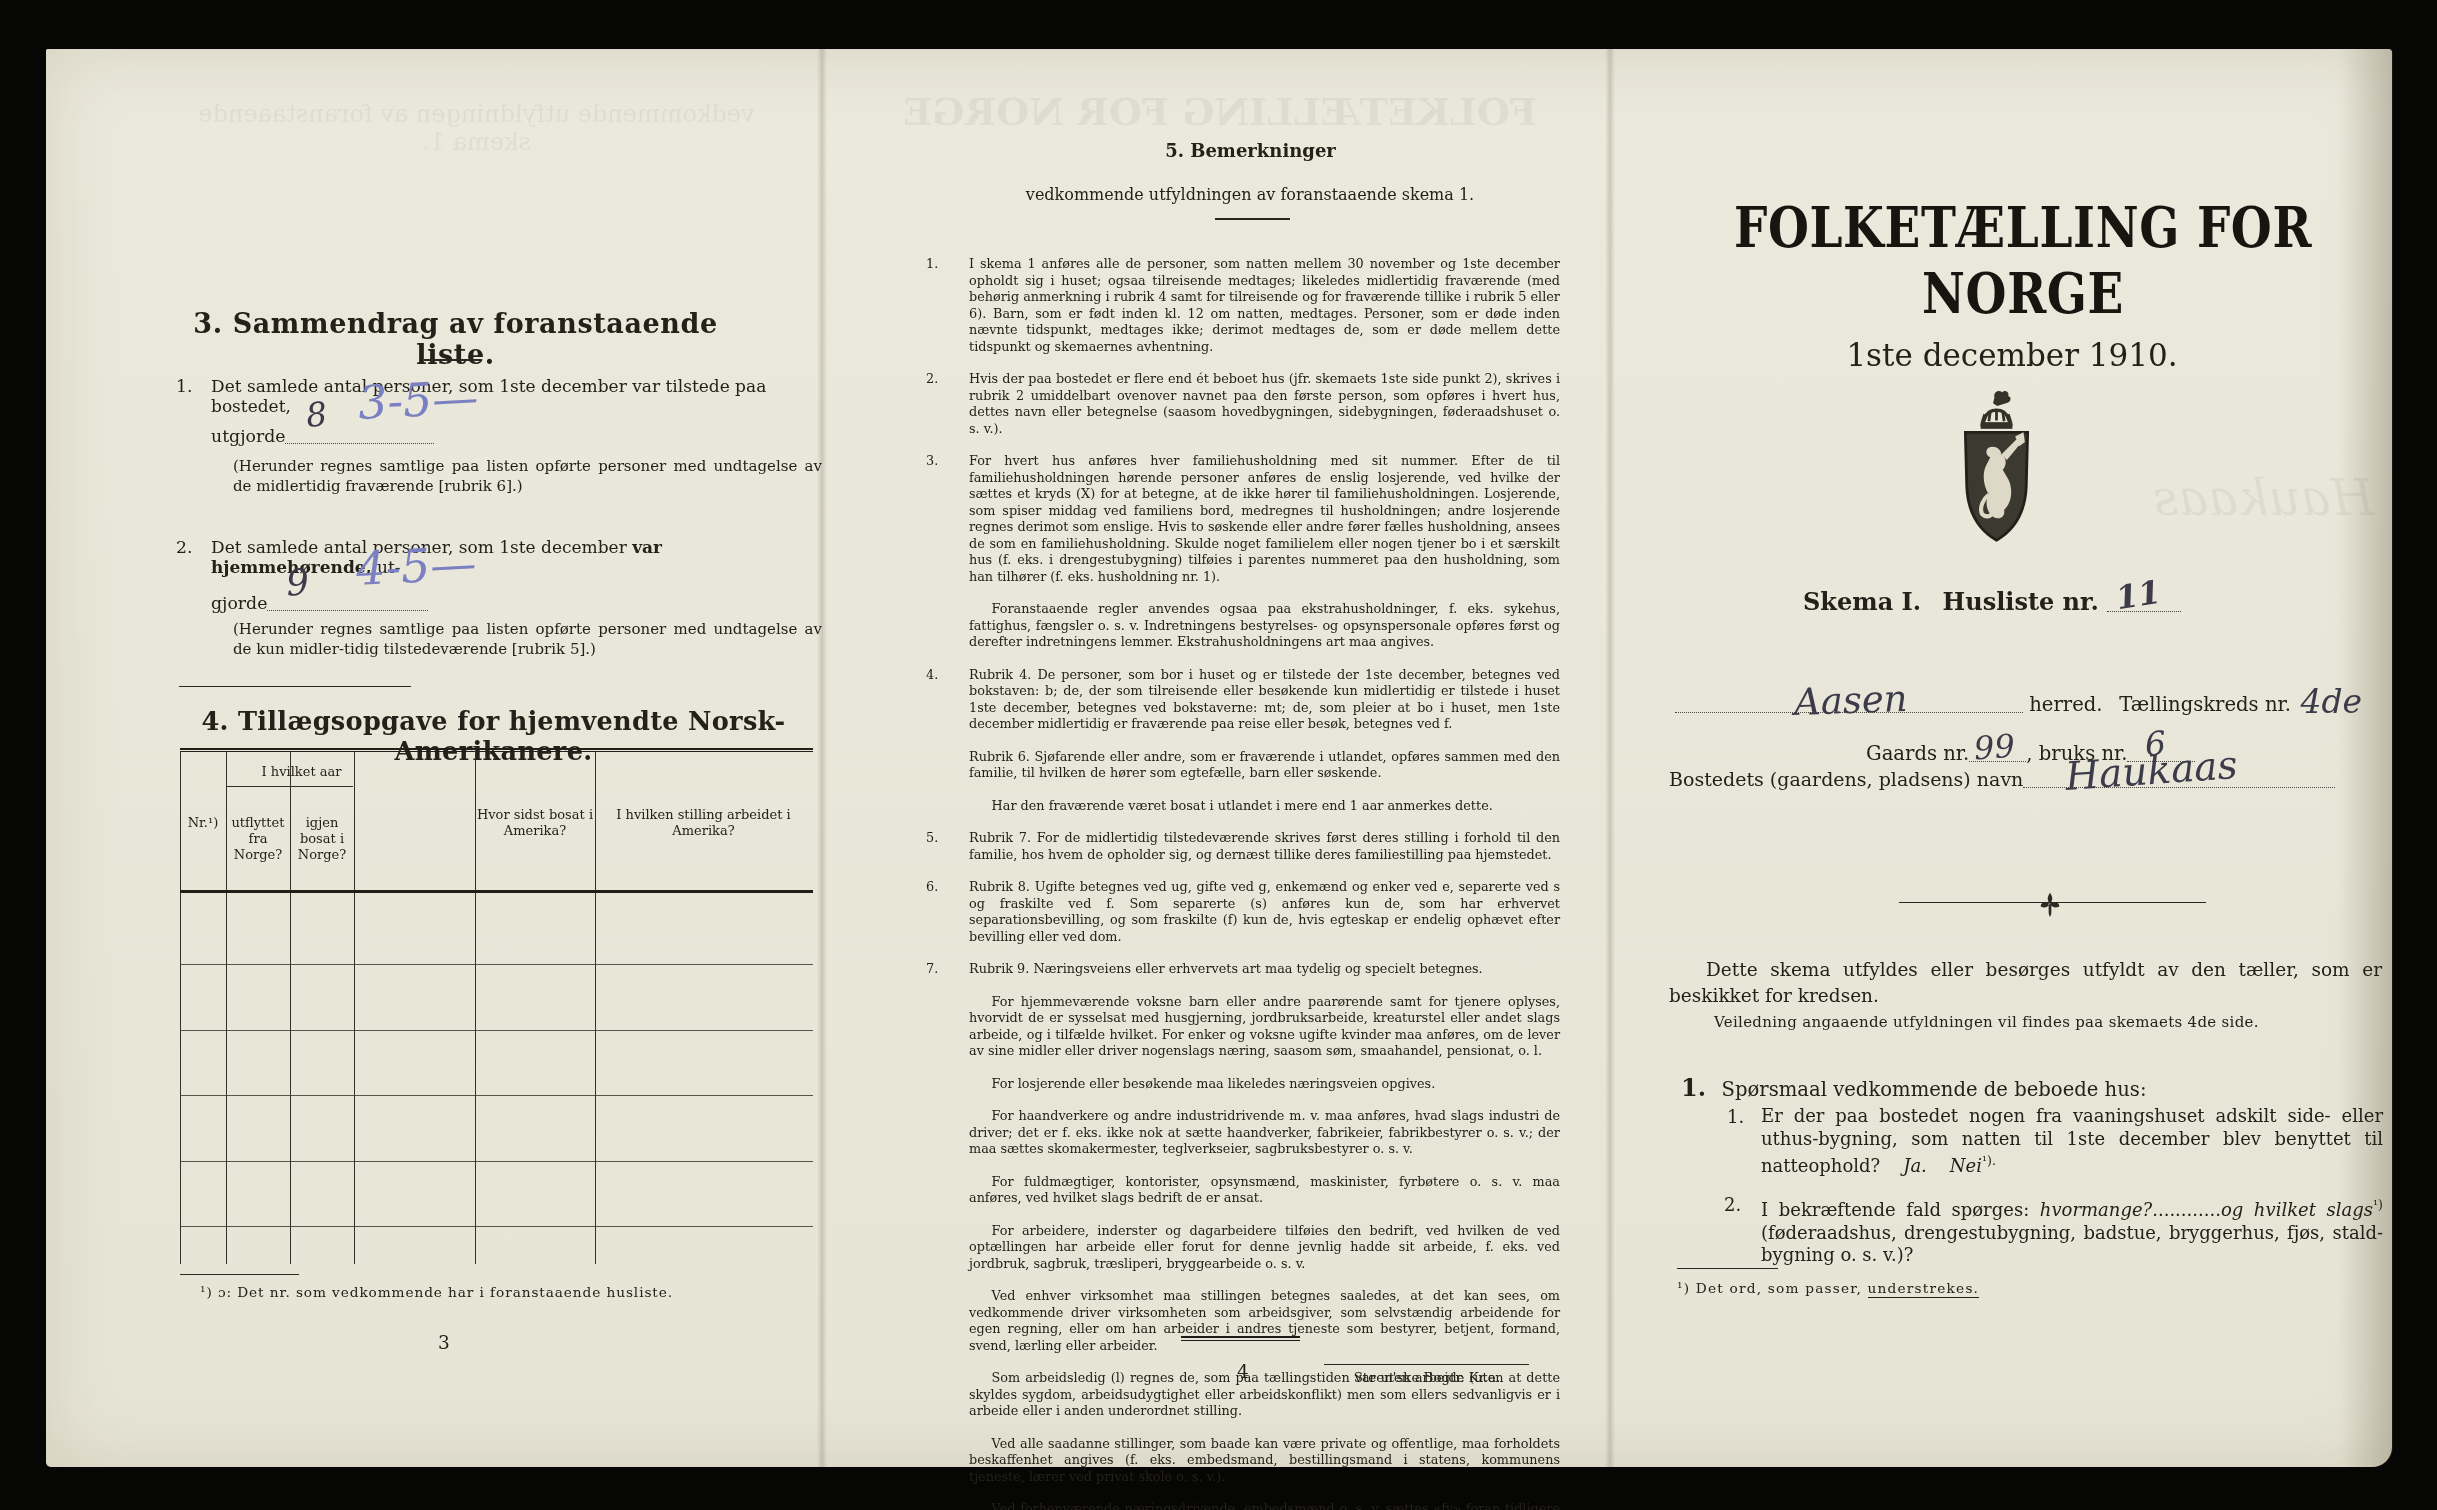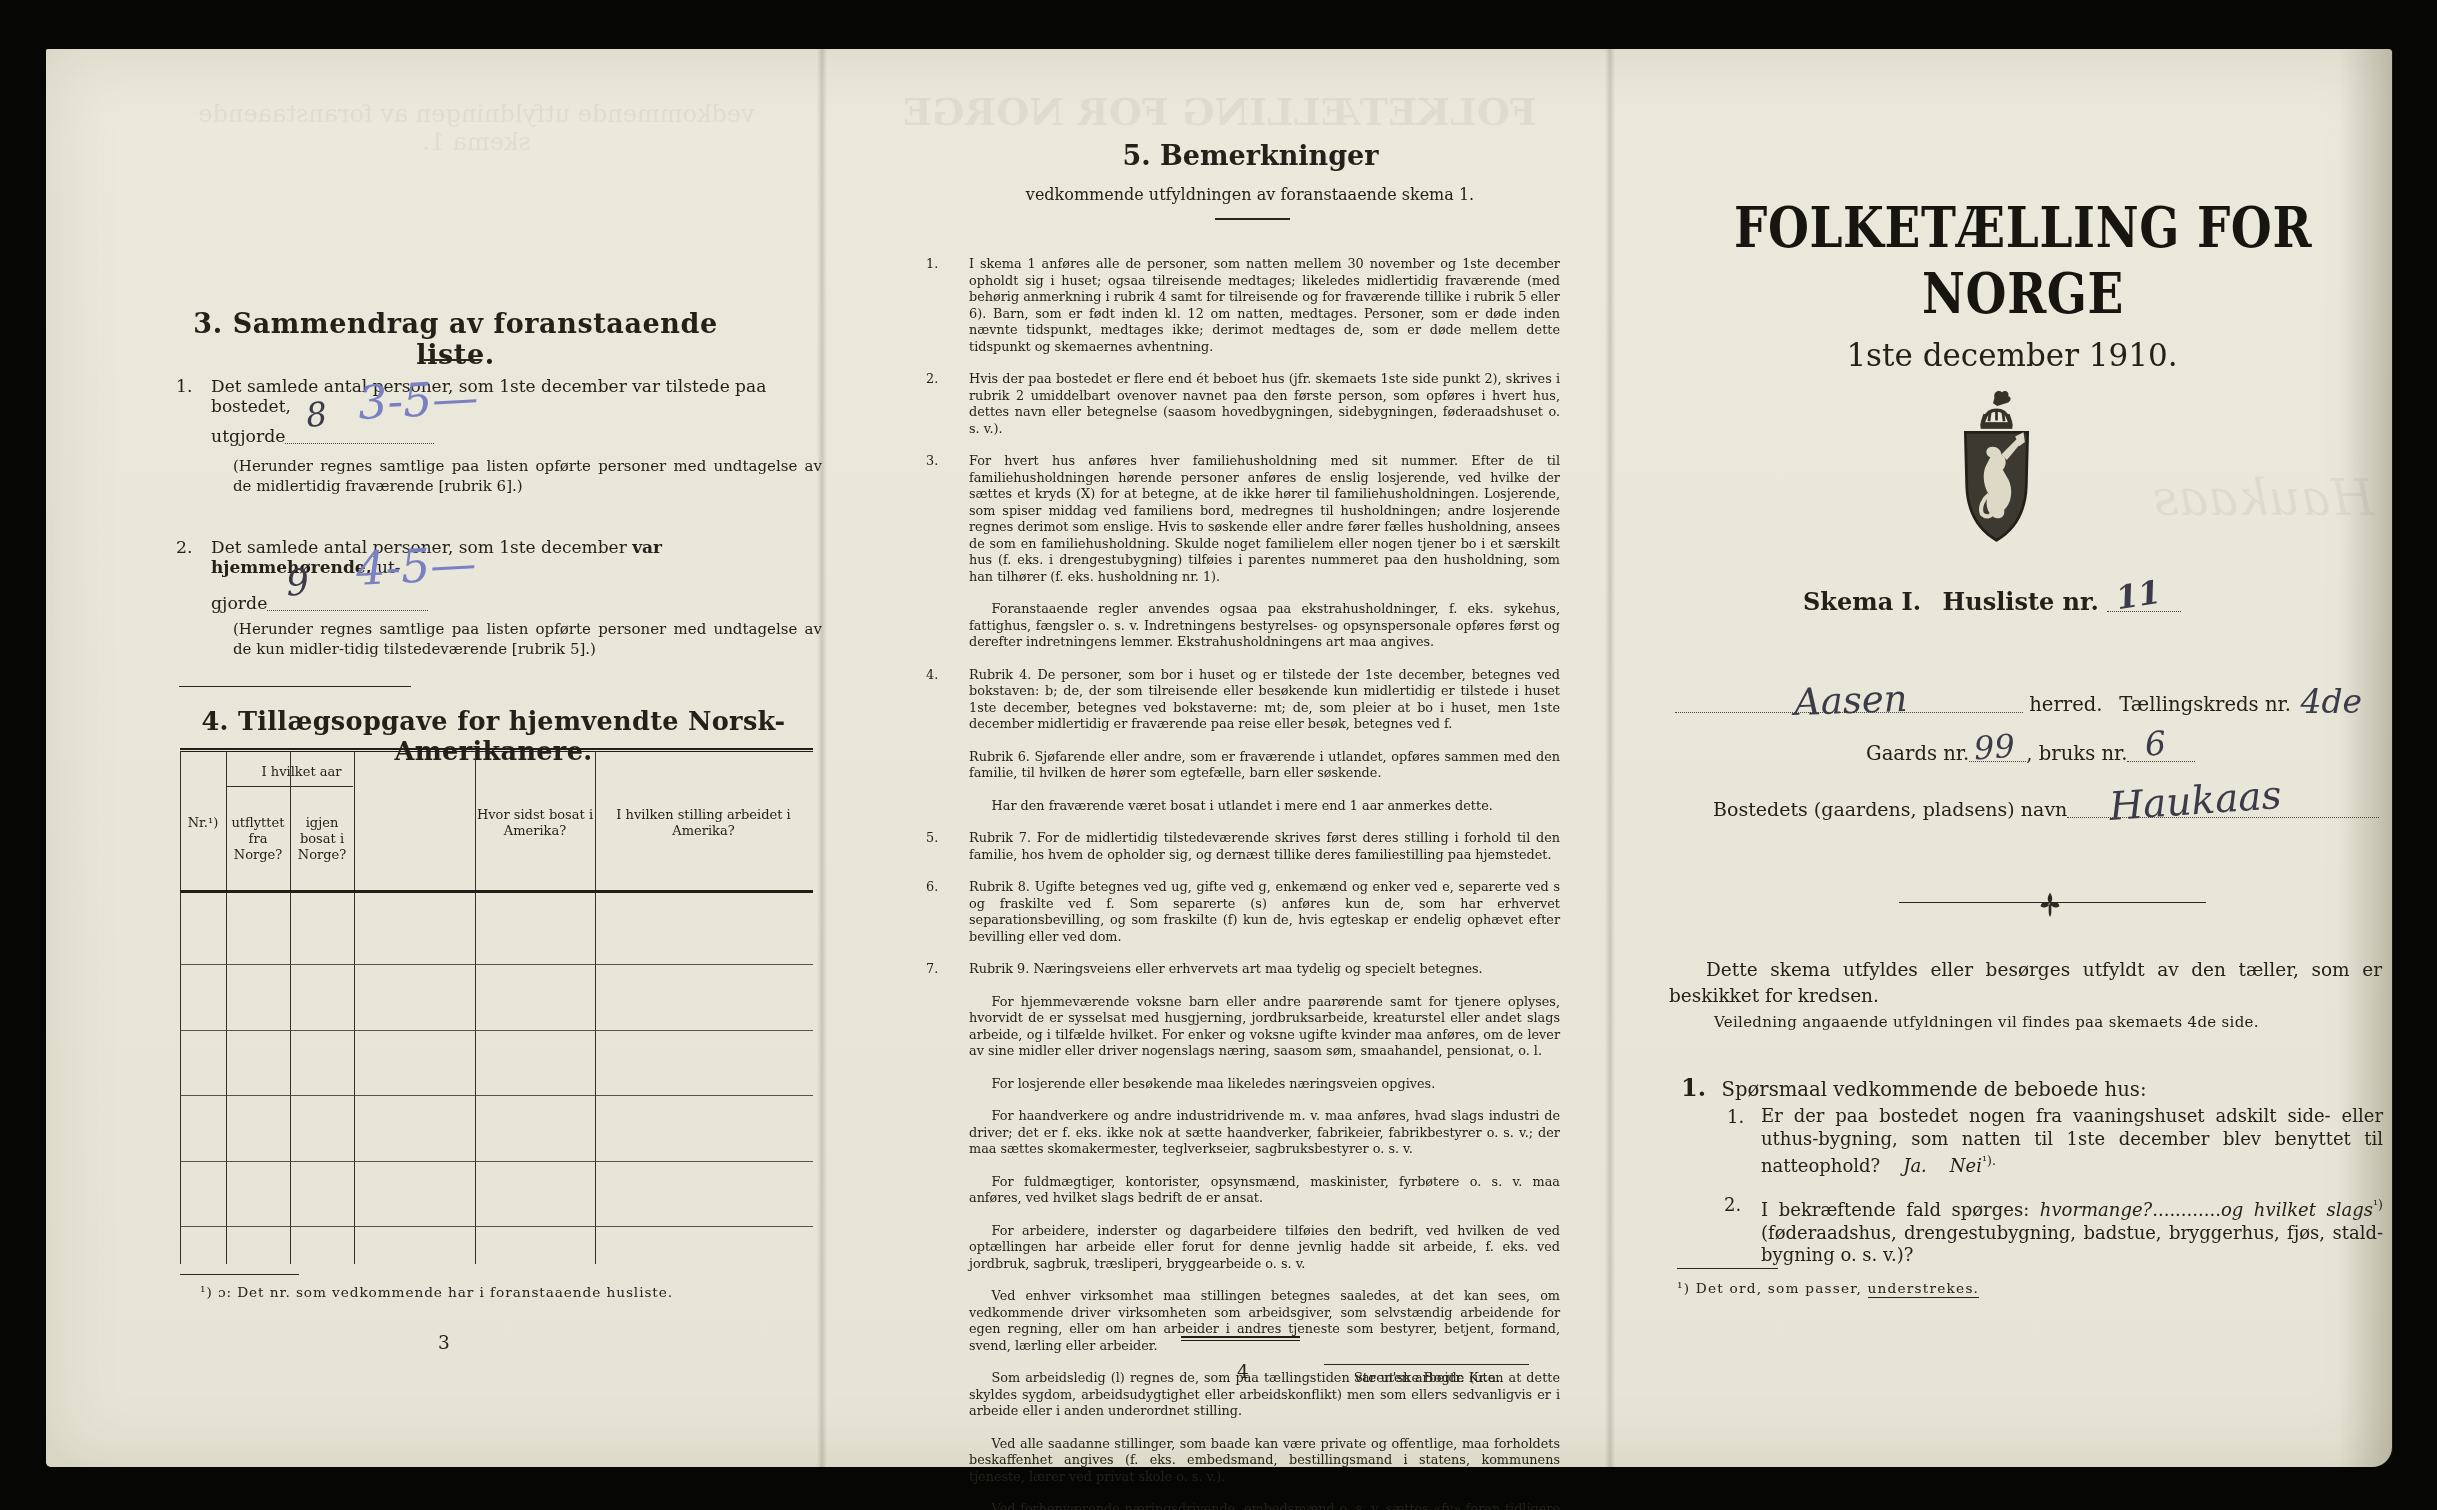--- a/index.html
+++ b/index.html
@@ -57,21 +57,21 @@
   .t-aarline{left:226px;top:786px;width:127px;height:0.9px;background:#35312a;}
   .t-utf{left:226px;top:789px;width:64px;height:99px;}
   .t-igj{left:290px;top:789px;width:64px;height:99px;}
   .t-bos{left:354px;top:757px;width:121px;height:131px;font-size:12.5px;}
   .t-sid{left:475px;top:757px;width:120px;height:131px;}
   .t-sti{left:595px;top:757px;width:217px;height:131px;}
   .t-fnline{left:180px;top:1274px;width:119px;height:1.2px;background:#2a2620;}
   .l-footnote{left:200px;top:1284px;font-size:13.7px;letter-spacing:0.9px;}
   .l-pagenum{left:438px;top:1332px;font-size:18.5px;}
   
-  .m-h5{left:1042px;top:140px;width:417px;text-align:center;font-weight:bold;font-size:27px;}
+  .m-h5{left:1042px;top:140px;width:417px;text-align:center;font-weight:bold;font-size:18px;}
   .m-sub{left:982px;top:185px;width:536px;text-align:center;font-size:16px;}
   .m-rule{left:1215px;top:218px;width:75px;height:1.8px;}
   .m-bem{left:926px;top:240px;width:650px;font-size:12.8px;line-height:1.29;text-align:justify;}
   .bem-item{position:relative;padding-left:27px;margin-bottom:5.4px;}
   .bem-item.nonum{padding-left:27px;}
   .bem-num{position:absolute;left:0;top:0;}
   .bem-p{margin:16px;}
   .bem-p + .bem-p{text-indent:22.6px;}
   .m-footrule{left:1181px;top:1336px;width:119px;height:2.4px;border-top:2.4px solid #1e1c18;border-bottom:0.9px solid #1e1c18;box-sizing:content-box;}
   .m-p4{left:1237px;top:1361px;font-size:18.5px;}
@@ -87,21 +87,21 @@
   .d-husl{width:74px;}
   .hw-11{position:absolute;left:8.3px;top:-35px;font-size:32px;transform:rotate(-9deg);}
   .r-herred{left:1675px;top:680px;font-size:19.6px;white-space:nowrap;}
   .d-herred{width:348px;}
   .hw-aasen{position:absolute;left:119px;top:-33px;font-size:37px;transform:rotate(-2deg);}
   .sp28{display:inline-block;width:16.7px;} .sp16{display:inline-block;width:9.5px;}
   .hw-4de{font-size:33px;position:relative;top:2.4px;}
   .r-gaards{left:1866px;top:742px;font-size:19.6px;white-space:nowrap;}
   .d-g99{width:57px;} .hw-99{position:absolute;left:4.8px;top:-33px;font-size:32px;transform:rotate(-4deg);}
   .d-g6{width:68px;} .hw-6{position:absolute;left:18px;top:-37px;font-size:33px;transform:rotate(-4deg);}
-  .r-bosted{left:1669px;top:798px;font-size:19px;white-space:nowrap;margin-left:44px;}
+  .r-bosted{left:1669px;top:768px;font-size:19px;white-space:nowrap;}
   .d-bosted{width:312px;} .hw-hauk{position:absolute;left:42px;top:-39px;font-size:39px;transform:rotate(-4deg);}
   .r-ornline{left:1899px;top:902px;width:307px;height:1.2px;}
   .r-orn{left:2038px;top:892px;}
   .r-intro{left:1669px;top:957px;width:713px;font-size:18.5px;line-height:25.6px;text-align:justify;text-indent:37px;}
   .r-veil{left:1714px;top:1013px;font-size:15px;letter-spacing:0.3px;}
   .r-qhead{left:1681px;top:1065px;font-size:19.6px;white-space:nowrap;margin-top:8px;}
   .r-qhead .n{font-weight:bold;font-size:24px;margin-right:15.5px;}
   .r-q1-num{left:1727px;top:1106px;font-size:18px;}
   .r-q1{left:1761px;top:1105px;width:622px;font-size:18px;line-height:22.6px;text-align:justify;}
   .r-q1 .it{margin-left:23px;}

